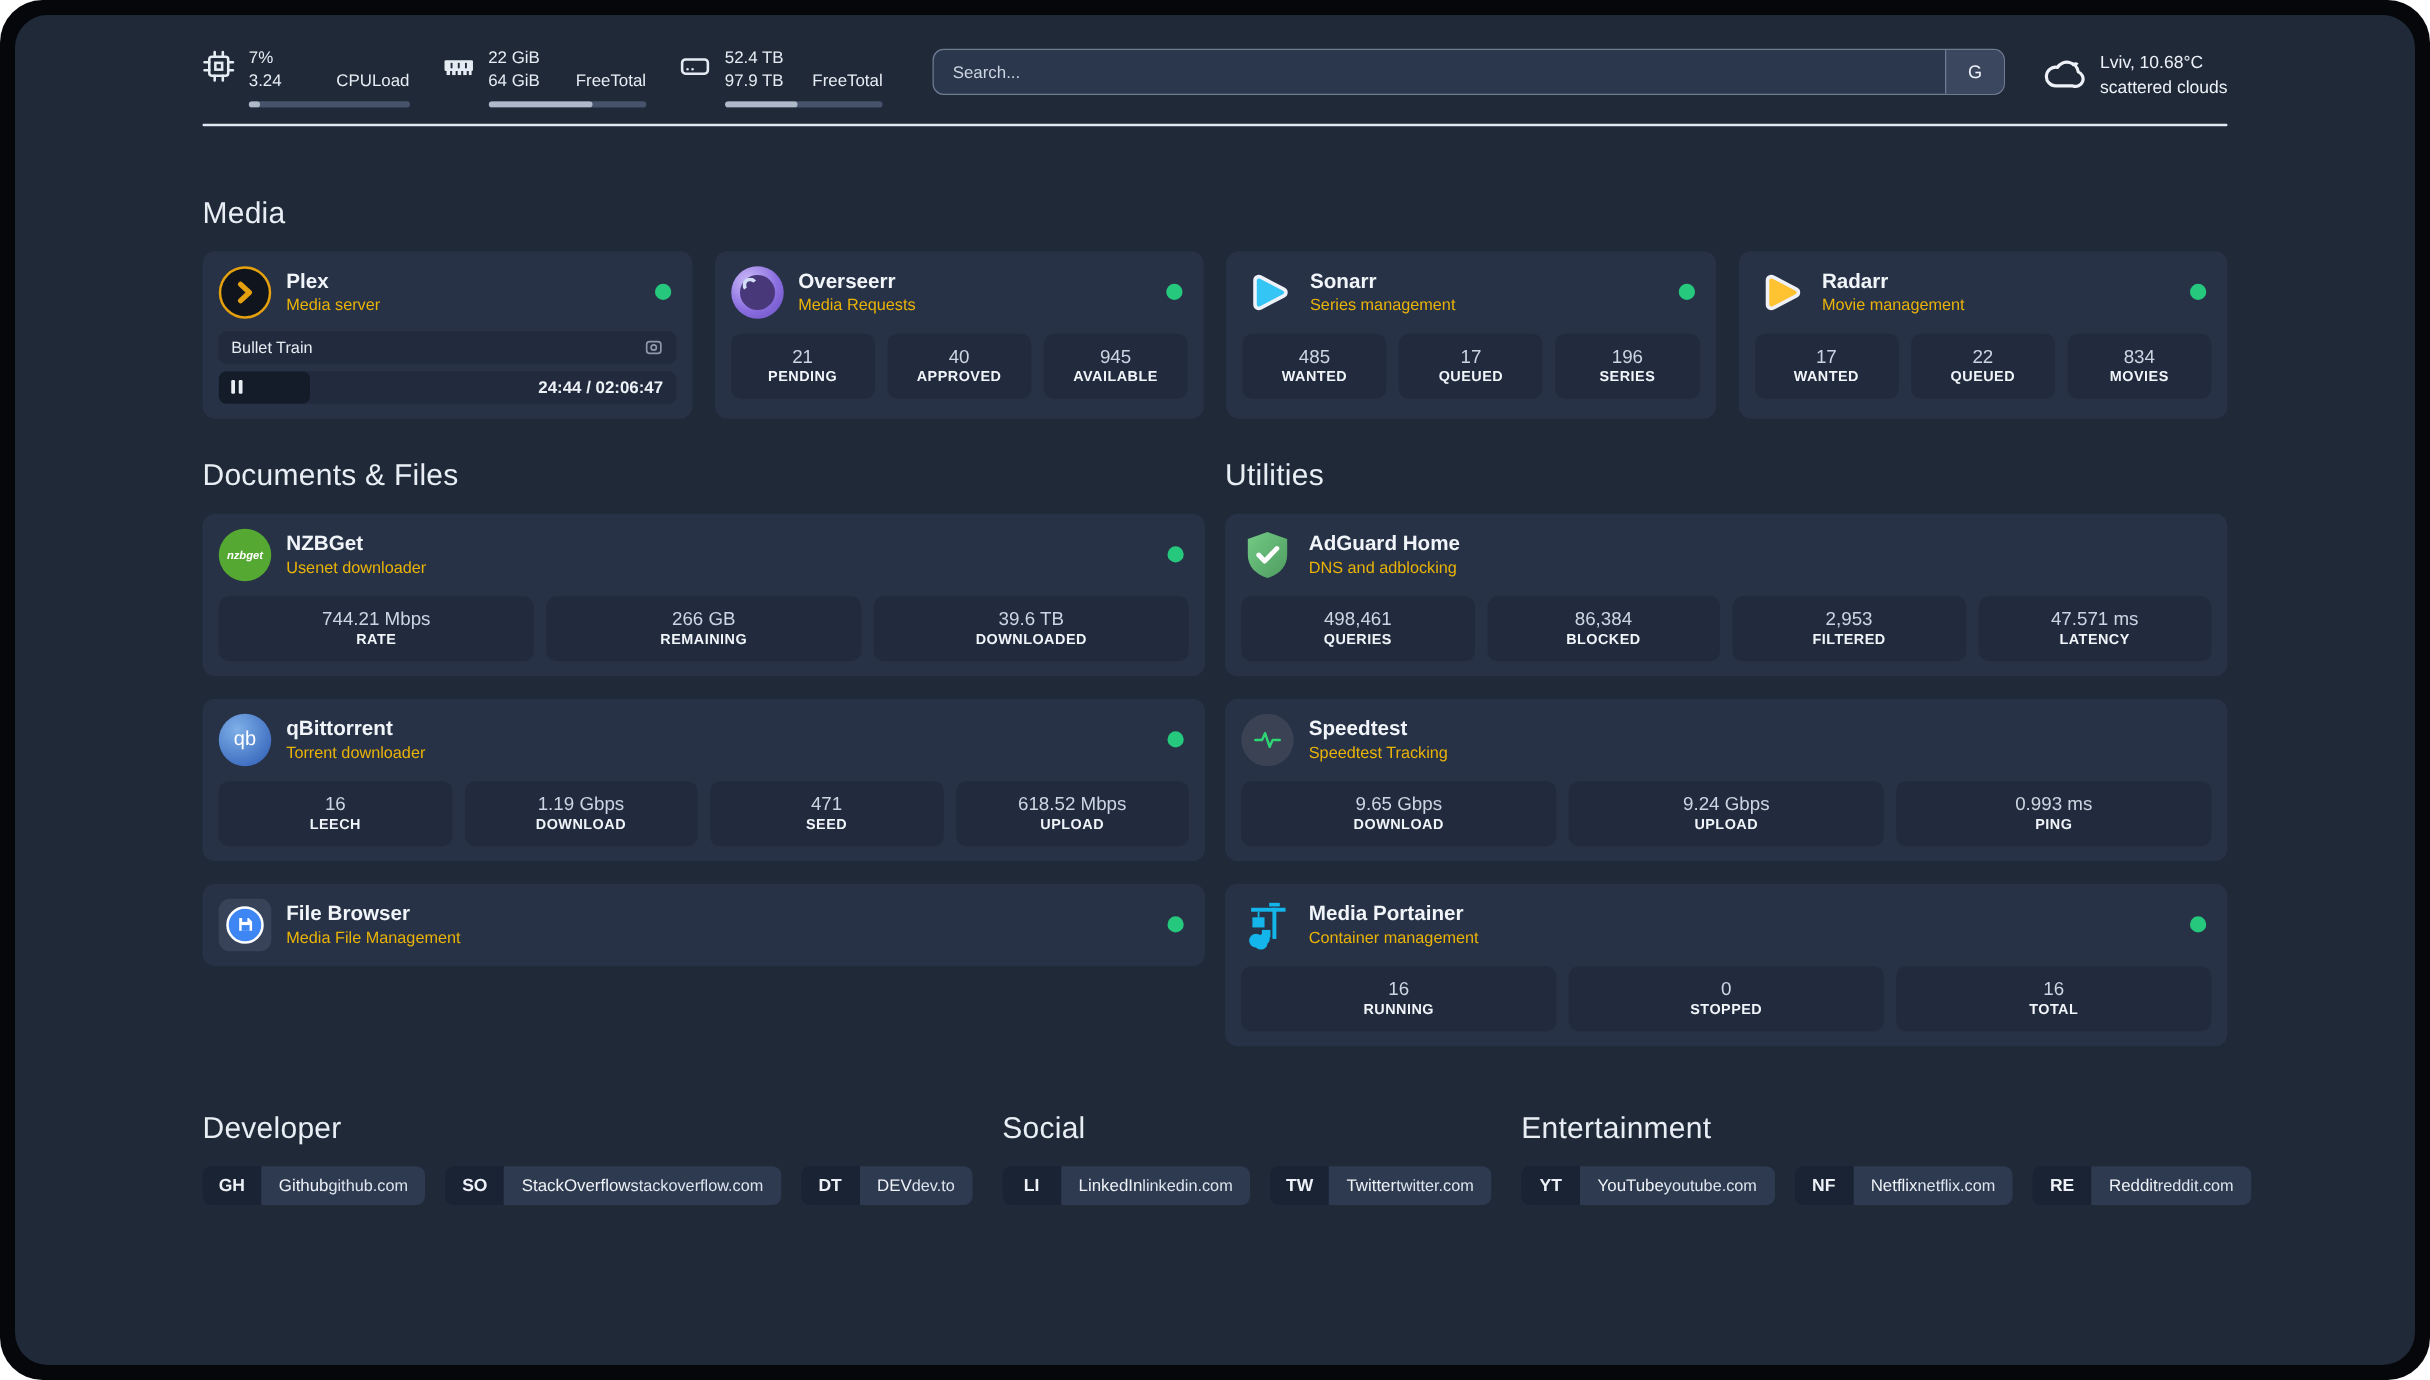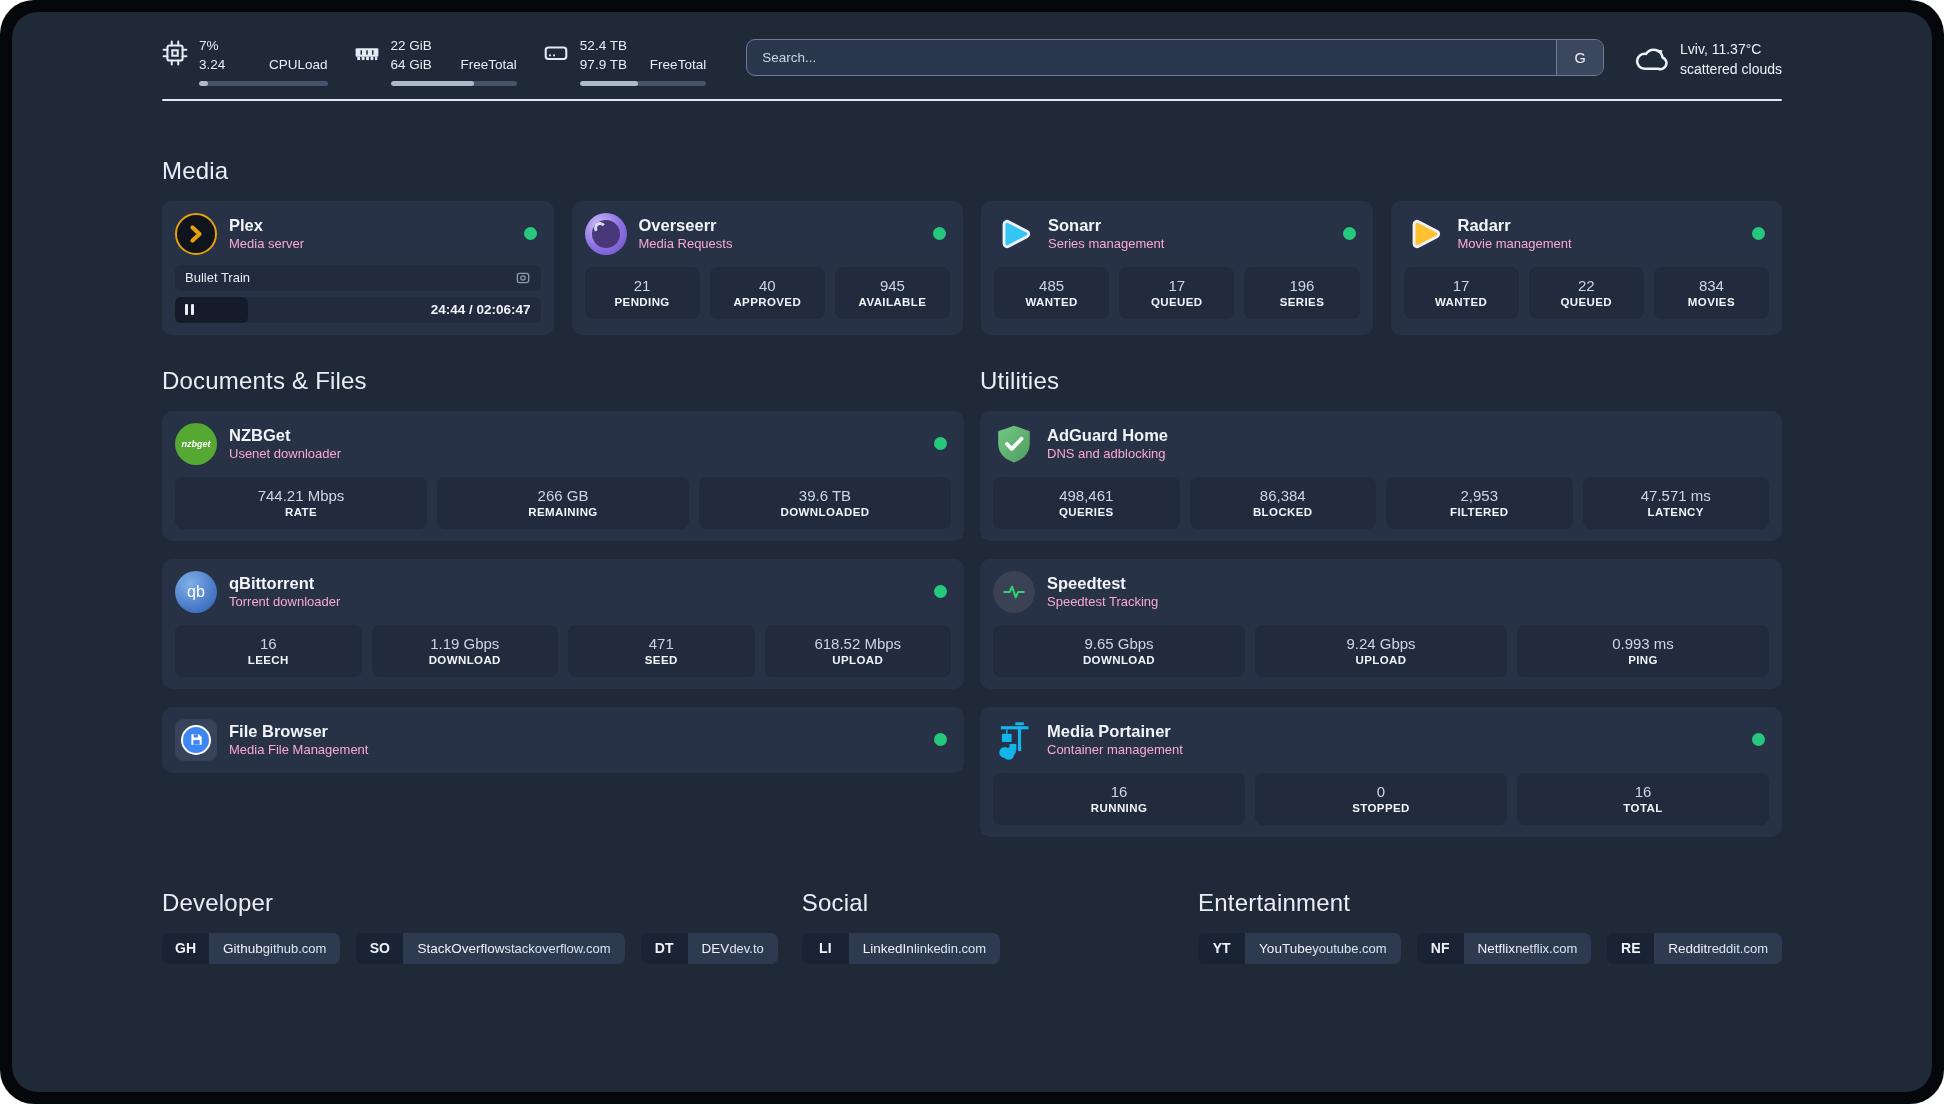--- a/index.html
+++ b/index.html
@@ -39,21 +39,21 @@
   
   .sec-title { font-size: 24px; font-weight: 500; color: #e9eef5; letter-spacing: .2px; }
   .media-sec { margin-top: 56px; }
   .media-grid { display: grid; grid-template-columns: repeat(4, 1fr); gap: 18px; margin-top: 16px; }
 
   .card { background: #273246; border-radius: 10px; padding: 12px 13px; }
   .chead { display: flex; align-items: center; gap: 12px; }
   .app-icon { width: 42px; height: 42px; flex: 0 0 auto; position: relative; border-radius: 50%; }
   .app-meta { display: flex; flex-direction: column; gap: 1px; }
   .app-name { font-size: 16.5px; font-weight: 600; color: #f1f5f9; }
-  .app-desc { font-size: 13px; color: #f9a8d4; }
+  .app-desc { font-size: 13px; color: #eab308; }
   .dot { width: 13px; height: 13px; border-radius: 50%; background: #25c87d; margin-left: auto; margin-right: 4px; }
 
   .stats { display: flex; gap: 10px; margin-top: 12px; }
   .stat { flex: 1; background: #212b3d; border-radius: 8px; min-height: 52px; display: flex;
     flex-direction: column; align-items: center; justify-content: center; gap: 2px; }
   .stat-v { font-size: 15px; color: #ccd5e2; }
   .stat-l { font-size: 11.5px; font-weight: 700; color: #f1f5fa; letter-spacing: .4px; }
 
   
   .media-row { margin-top: 10px; height: 26px; background: #212b3d; border-radius: 6px; display: flex;
@@ -196,21 +196,21 @@
     </div>
 
     <div class="weather">
       <span class="weather-icon">
         <svg viewBox="0 0 24 24" fill="none" stroke="currentColor" stroke-width="1.7" stroke-linejoin="round">
           <path d="M17.5 18.5H8.5a5 5 0 1 1 .9-9.9 6 6 0 0 1 11 2.4 3.8 3.8 0 0 1-2.9 7.5Z"></path>
           <path d="M17 7.5c.8-.8 2.2-1 3-.3"></path>
         </svg>
       </span>
       <div class="weather-txt">
-        <span>Lviv, 11.37°C</span>
+        <span>Lviv, 10.68°C</span>
         <span>scattered clouds</span>
       </div>
     </div>
   </div>
 
   <div class="divider"></div>
 
   <div class="media-sec">
     <div class="sec-title">Media</div>
     <div class="media-grid">
@@ -557,20 +557,27 @@
     <div>
       <div class="sec-title">Social</div>
       <div class="link-rows">
         <div class="link-row">
           <span class="link-tag">LI</span>
           <span class="link-main">
                 <span class="link-name">LinkedIn</span>
             <span class="link-url">linkedin.com</span>
               </span>
         </div>
+        <div class="link-row">
+          <span class="link-tag">TW</span>
+          <span class="link-main">
+                <span class="link-name">Twitter</span>
+            <span class="link-url">twitter.com</span>
+              </span>
+        </div>
       </div>
     </div>
 
     <div>
       <div class="sec-title">Entertainment</div>
       <div class="link-rows">
         <div class="link-row">
           <span class="link-tag">YT</span>
           <span class="link-main">
                 <span class="link-name">YouTube</span>

